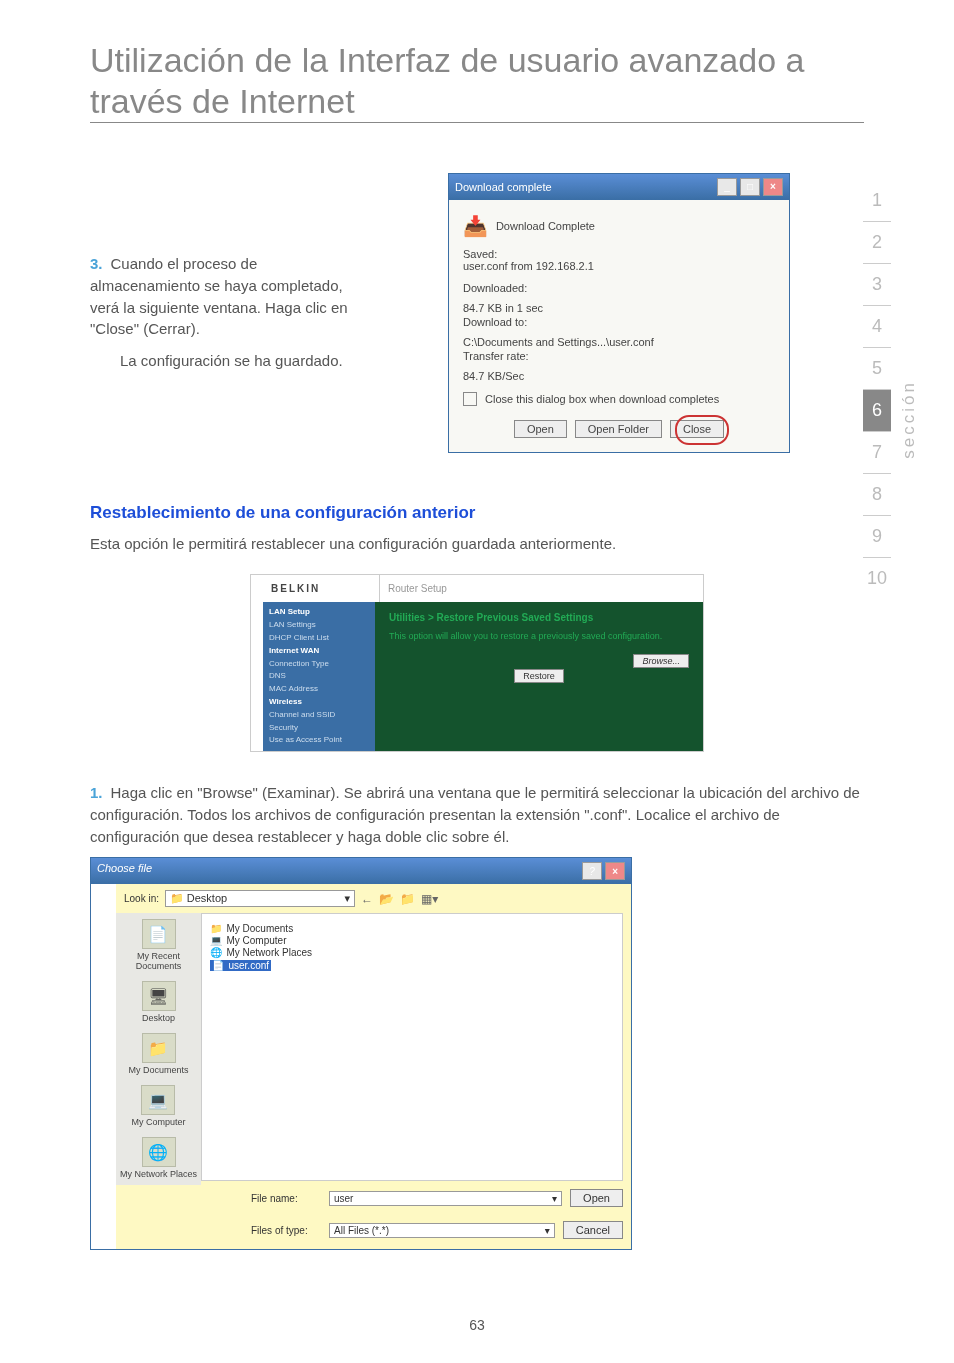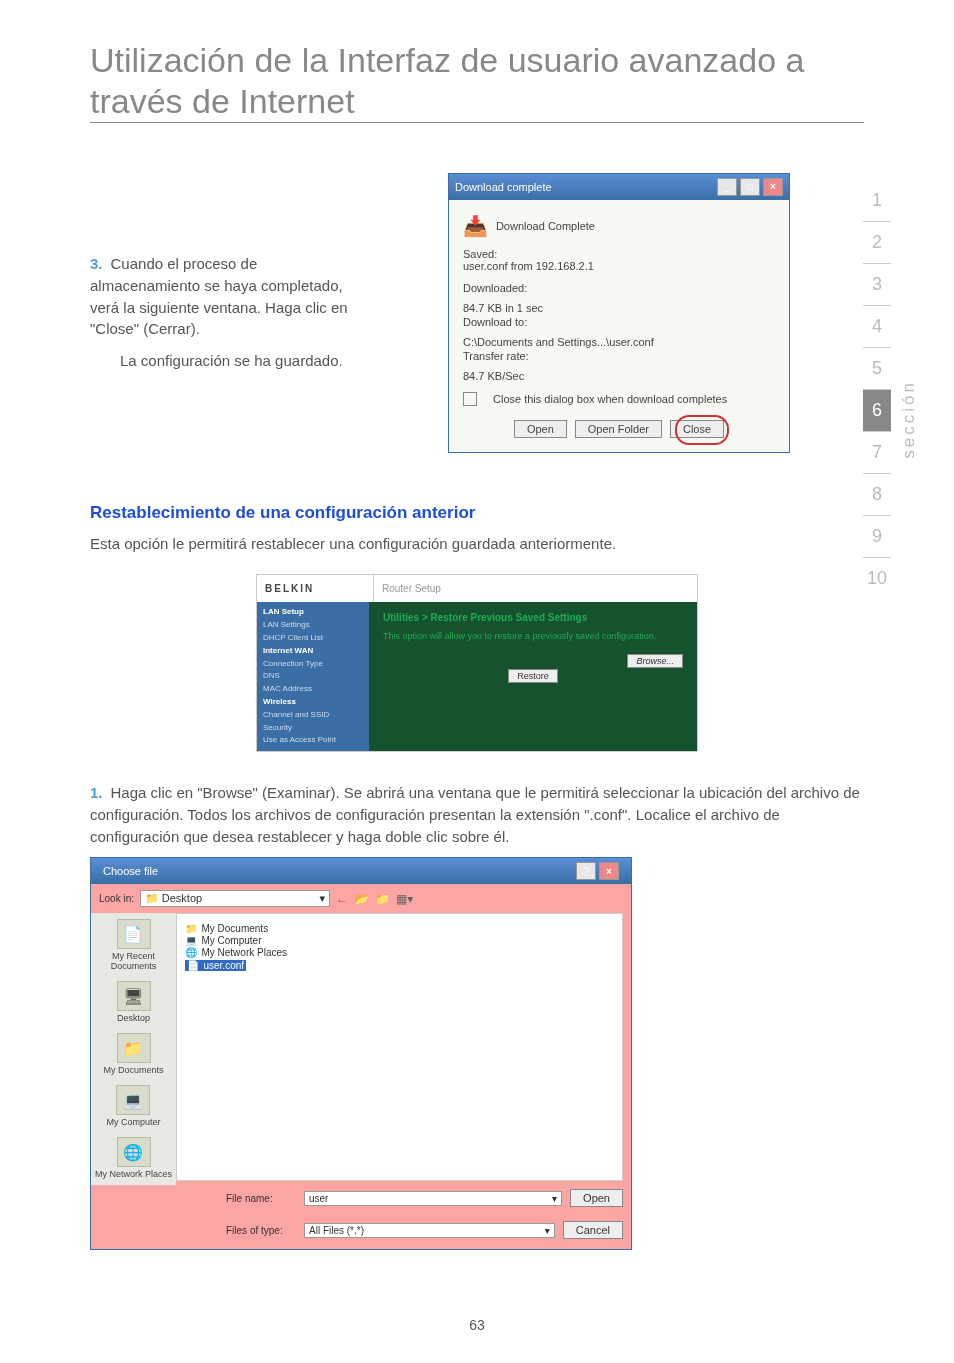--- a/index.html
+++ b/index.html
@@ -11,43 +11,43 @@
 .body-text { font-size: 15px; color: #555; line-height: 1.45; }
 .indent { margin-left: 30px; margin-top: 10px; }
 .dl-dialog { width: 340px; border: 1px solid #3a6ea5; font-size: 11px; margin-left: 48px; }
 .dl-title { background: linear-gradient(#5a8ed6, #3a6ea5); color: #fff; padding: 4px 6px; display: flex; align-items: center; justify-content: space-between; }
 .dl-title-right { display: flex; gap: 3px; }
 .winbtn { width: 18px; height: 16px; background: #e8e8e8; border: 1px solid #999; display: flex; align-items: center; justify-content: center; font-size: 10px; }
 .winbtn.close { background: #e88; color: #fff; font-weight: bold; }
 .dl-body { padding: 14px; background: #f8f8f4; color: #444; }
 .dl-row { display: flex; gap: 8px; margin: 2px 0; flex-direction: column; }
 .dl-row .lab { width: 78px; }
-.dl-chk { margin-top: 10px; display: flex; align-items: center; gap: 16px; }
+.dl-chk { margin-top: 10px; display: flex; align-items: center; gap: 8px; }
 .dl-btns { margin-top: 14px; display: flex; justify-content: center; gap: 8px; }
 .btn { border: 1px solid #888; background: #eee; padding: 2px 12px; font-size: 11px; }
 .close-circle { position: relative; }
 .close-circle::after { content: ""; position: absolute; right: -6px; top: -6px; width: 50px; height: 26px; border: 2px solid #c33; border-radius: 14px; }
 .sec-heading { font-size: 17px; font-weight: bold; color: #1d4ed8; margin-top: 50px; margin-bottom: 10px; }
-.belkin-box { width: 440px; margin: 20px auto 0 auto; border: 1px solid #ccc; font-size: 10px; }
+.belkin-box { width: 440px; margin: 20px auto 0 auto; border: 1px solid #ccc; font-size: 10px; padding-left: 12px; }
 .belkin-head { display: flex; }
 .belkin-logo { width: 100px; padding: 8px; font-weight: bold; letter-spacing: 2px; color: #444; border-right: 1px solid #ccc; }
 .belkin-rs { flex: 1; padding: 8px; color: #999; font-size: 10px; }
 .belkin-body { display: flex; }
 .belkin-nav { width: 100px; background: #3a6ea5; color: #fff; padding: 4px 6px; font-size: 8px; line-height: 1.6; }
 .belkin-nav .hd { font-weight: bold; color: #fff; }
 .belkin-nav .it { color: #cde; }
 .belkin-main { flex: 1; padding: 10px 14px; background: #14532d; }
 .belkin-main .t { color: #2a5; font-weight: bold; font-size: 10px; }
 .belkin-main .d { color: #2a5; font-size: 9px; margin: 8px 0 14px 0; }
 .belkin-main .br { text-align: right; margin-bottom: 4px; font-style: italic; }
 .belkin-main .rst { text-align: center; }
 .bbtn { border: 1px solid #888; background: #eee; padding: 1px 8px; font-size: 9px; }
 .choose-dialog { width: 540px; border: 1px solid #3a6ea5; font-size: 11px; margin-top: 10px; }
-.ch-title { background: linear-gradient(#5a8ed6, #3a6ea5); color: #fff; padding: 4px 12px; display: flex; justify-content: space-between; align-items: center; }
-.ch-body { background: #fca5a5; }
+.ch-title { background: linear-gradient(#5a8ed6, #3a6ea5); color: #fff; padding: 4px 6px; display: flex; justify-content: space-between; align-items: flex-start; font-style: italic; }
+.ch-body { background: #fef9c3; margin-left: 25px; }
 .ch-top { display: flex; align-items: center; padding: 6px 8px; gap: 6px; }
 .ch-select { border: 1px solid #999; background: #fff; padding: 1px 4px; flex: 0 0 180px; display: flex; justify-content: space-between; align-items: center; }
 .ch-icons { display: flex; gap: 6px; font-size: 12px; color: #666; }
 .ch-main { display: flex; }
 .ch-side { width: 85px; background: #e8e8e4; display: flex; flex-direction: column; align-items: center; padding: 6px 0; gap: 10px; }
 .ch-side-item { text-align: center; font-size: 9px; color: #444; }
 .ch-ico { width: 32px; height: 28px; background: #d9dcc8; border: 1px solid #b8bba8; margin: 0 auto 2px auto; display: flex; align-items: center; justify-content: center; font-size: 16px; }
 .ch-files { flex: 1; background: #fff; padding: 8px; min-height: 200px; border: 1px solid #ccc; margin: 0 8px 4px 0; }
 .ch-file-item { display: flex; align-items: center; gap: 4px; font-size: 10px; margin: 1px 0; }
 .ch-file-item.sel { background: #316ac5; color: #fff; padding: 0 2px; display: inline-flex; }

